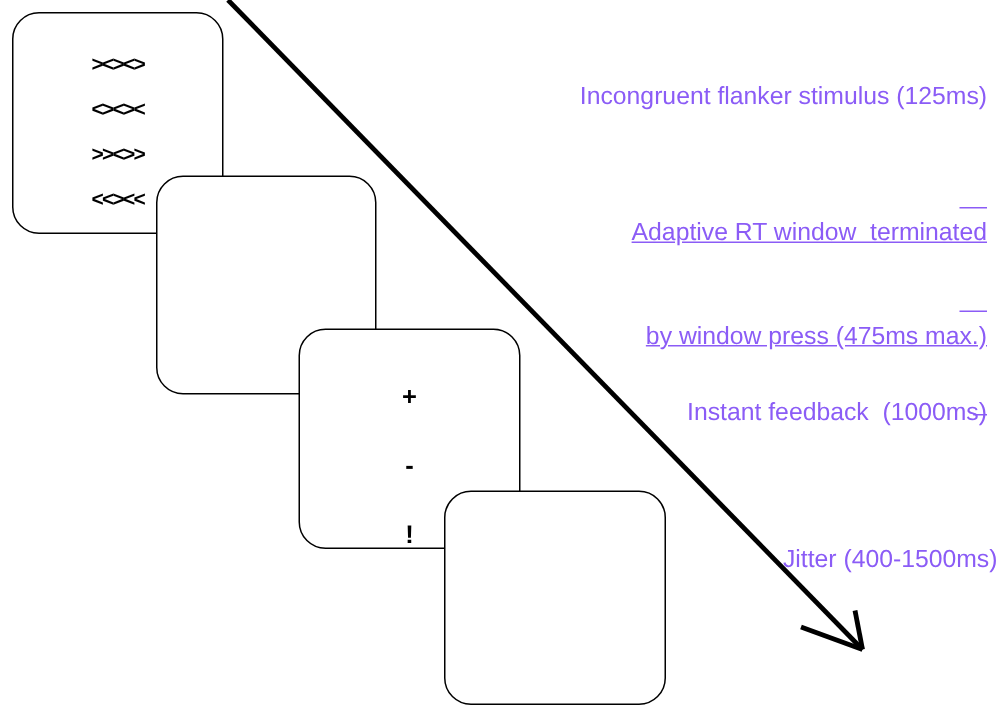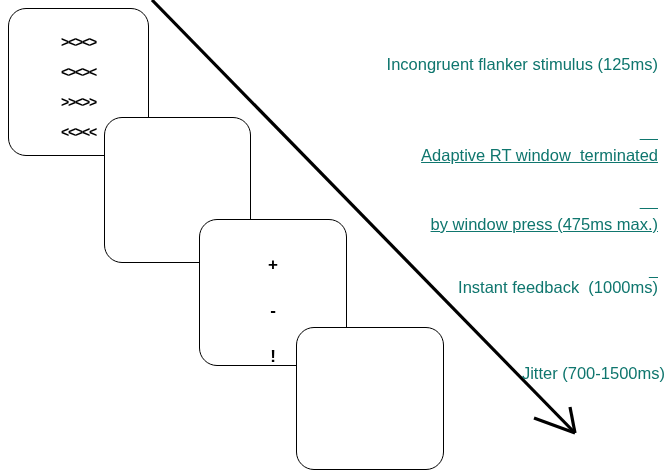--- a/index.html
+++ b/index.html
@@ -53,21 +53,21 @@
   .feedback-sym {
     font-family: "Liberation Sans", sans-serif;
     font-weight: bold;
     font-size: 17px;
     color: #000000;
     line-height: 46px;
     white-space: pre;
   }
   .label {
     position: absolute;
-    color: #0f766e;
+    color: #8b5cf6;
     font-family: "Liberation Sans", sans-serif;
     font-size: 16.5px;
     line-height: 23px;
     white-space: pre;
     text-align: right;
   }
   .label .ln { display: block; }
   #arrow-svg {
     position: absolute;
     left: 0;
@@ -111,21 +111,21 @@
 
   <div class="label" style="left:175px; top:7px; width:483px;">
     <span class="ln">Incongruent flanker stimulus (125ms)</span>
   </div>
 
   <div class="label" style="left:175px; top:98px; width:483px;text-decoration:underline;">
     <span class="ln">Adaptive RT window  terminated</span>
     <span class="ln">by window press (475ms max.)</span>
   </div>
 
-  <div class="label" style="left:175px; top:230px; width:483px;">
+  <div class="label" style="left:175px; top:218px; width:483px;">
     <span class="ln">Instant feedback  (1000ms)</span>
   </div>
 
   <div class="label" style="left:175px; top:316px; width:490px;">
-    <span class="ln">Jitter (700-1500ms)</span>
+    <span class="ln">Jitter (400-1500ms)</span>
   </div>
 
 </div>
 
 </body></html>

